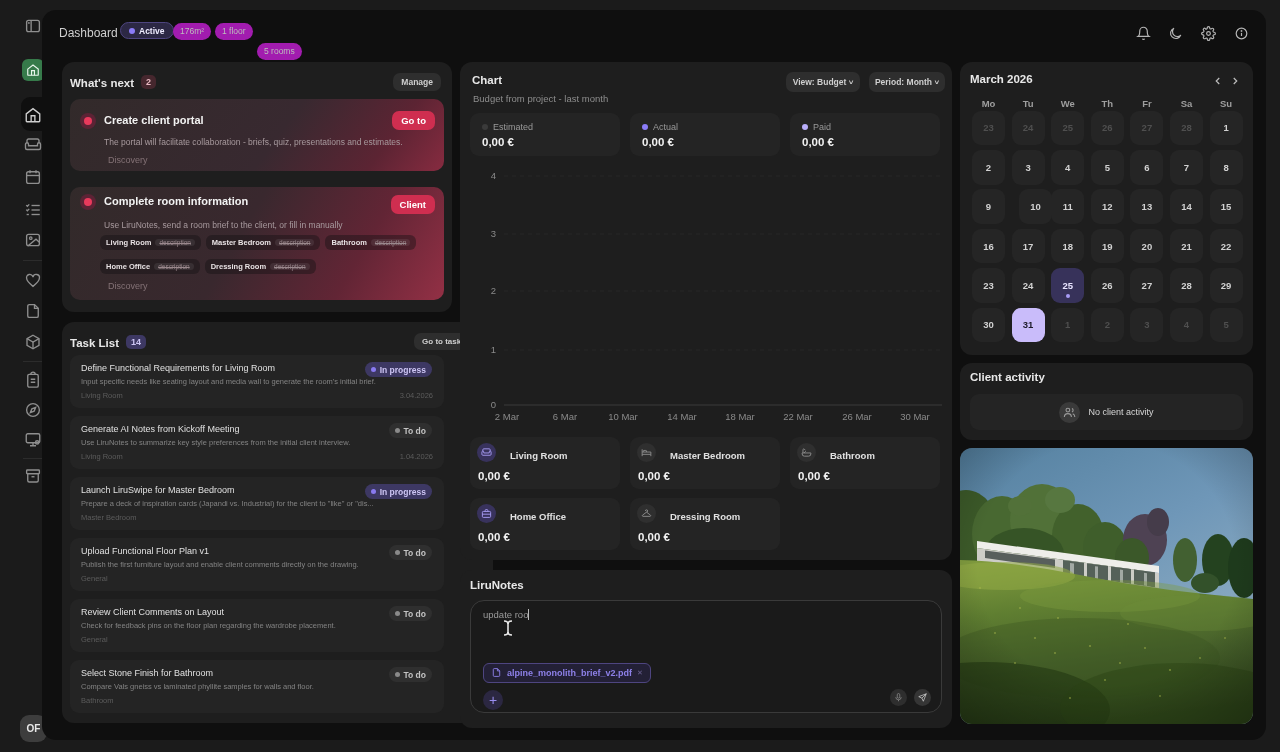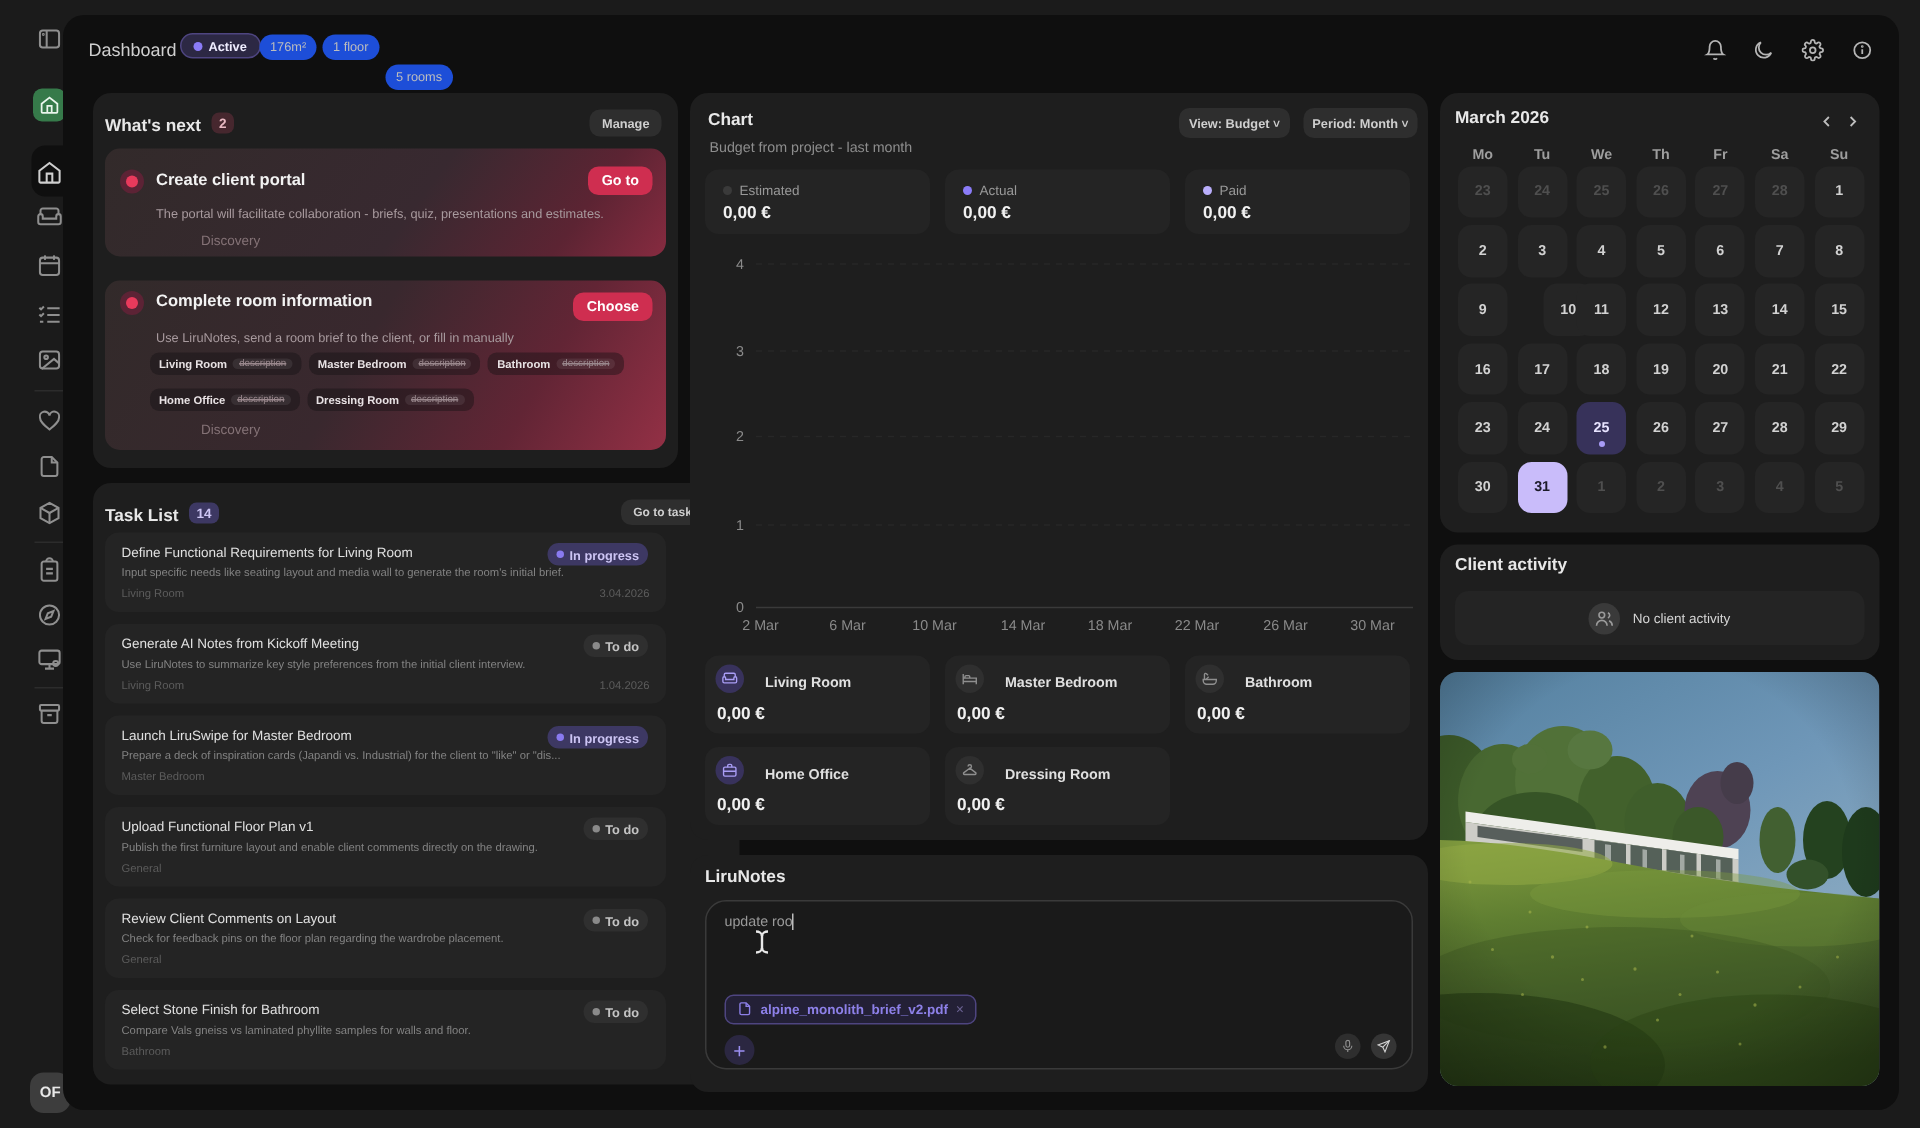--- a/index.html
+++ b/index.html
@@ -6,21 +6,21 @@
 html,body { width:1280px; height:752px; overflow:hidden; background:#1b1b1b; font-family:"Liberation Sans", sans-serif; }
 .window { position:absolute; left:42px; top:10px; width:1224px; height:730px; background:#0f0f0f; border-radius:14px; }
 .sidebar { position:absolute; left:0; top:0; width:42px; height:752px;margin-left:13px; }
 .sicon { position:absolute; left:11px; width:18px; height:18px; color:#8f8f8f; }
 .sicon svg { width:18px; height:18px; display:block; }
 .sep { position:absolute; left:10px; width:20px; height:1px; background:#2c2c2c; }
 
 
 .hdr { position:absolute; left:42px; top:10px; width:1224px; height:44px; }
 .hdr-title { position:absolute; left:17px; top:16px; font-size:12px; color:#cfcfcf; }
-.pill { position:absolute; height:17px; border-radius:9px; font-size:8.5px; display:flex; align-items:center; padding:0 7px; color:#bdbdbd; background:#1d4ed8; top:12px; }
+.pill { position:absolute; height:17px; border-radius:9px; font-size:8.5px; display:flex; align-items:center; padding:0 7px; color:#bdbdbd; background:#a21caf; top:12px; }
 .pill.active { background:#2c2844; border:1px solid #4e4580; color:#efedff; font-weight:bold; gap:4px; padding:0 8px; }
 .pill.active .dot { width:6px; height:6px; border-radius:50%; background:#8b7cf8; flex:none; }
 .progress { position:absolute; left:786px; top:10px; display:flex; align-items:center; gap:0; }
 .progress .lbl { font-size:9px; color:#7e7e7e; margin-right:5px; }
 .pdot { width:20px; height:20px; border-radius:50%; background:#4b4b4b; position:relative; }
 .pdot:after { content:""; position:absolute; left:6.5px; top:6.5px; width:7px; height:7px; border-radius:50%; background:#b5b5b5; }
 .pline { width:12.6px; height:2px; background:#3e3e3e; }
 .hicon { position:absolute; top:16px; width:15px; height:15px; color:#b5b5b5; }
 .hicon svg { width:15px; height:15px; display:block; }
 
@@ -32,21 +32,21 @@
 
 
 .wn-card { position:absolute; left:8px; width:374px; border-radius:10px; overflow:hidden; }
 .wn1 { background:linear-gradient(126deg, #322a2a 0%, #382930 55%, #5c2433 82%, #872b40 100%); }
 .wn2 { background:linear-gradient(120deg, #322a2a 0%, #39282e 45%, #622535 75%, #933045 100%); }
 .reddot { position:absolute; left:10px; top:14px; width:16px; height:16px; border-radius:50%; background:#5c2335; }
 .reddot:after { content:""; position:absolute; left:4px; top:4px; width:8px; height:8px; border-radius:50%; background:#e93a5c; }
 .wn-title { position:absolute; left:34px; top:15px; font-size:11px; font-weight:bold; color:#f2f2f2; }
 .btn-red { position:absolute; right:9px; top:12px; background:#cf2e50; color:#fff; font-size:9.5px; font-weight:bold; border-radius:7px; padding:4px 9px; }
 .wn-desc { position:absolute; left:34px; font-size:8.5px; color:#a89a9e; white-space:nowrap; }
-.wn-foot { position:absolute; left:48px; font-size:9px; color:#847276;padding-left:16px; }
+.wn-foot { position:absolute; left:22px; font-size:9px; color:#847276;padding-left:16px; }
 .rchip { display:inline-flex; align-items:center; background:rgba(20,16,18,.42); border-radius:6px; padding:0 6px; margin:0; font-size:7.5px; height:15px; }
 .rchip b { color:#e8e2e4; font-weight:bold; }
 .rchip span { color:#9a888d; margin-left:4px; background:rgba(255,255,255,.08); border-radius:4px; padding:0 4px; font-size:6.5px; text-decoration:line-through; }
 
 
 .task { position:absolute; left:8px; width:374px; height:53px; background:#242424; border-radius:9px; }
 .task .tt { position:absolute; left:11px; top:8px; font-size:9px; color:#e0e0e0; }
 .task .td { position:absolute; left:11px; top:22px; font-size:7.5px; color:#838383; white-space:nowrap; overflow:hidden; max-width:352px;}
 .task .tf { position:absolute; left:11px; top:36px; font-size:7.5px; color:#5c5c5c; }
 .task .tdate { position:absolute; right:11px; top:36px; font-size:7.5px; color:#5c5c5c; }
@@ -225,21 +225,21 @@
   <div class="wn-card wn1" style="top:37px; height:72px;">
     <div class="reddot"></div>
     <div class="wn-title">Create client portal</div>
     <div class="btn-red">Go to</div>
     <div class="wn-desc" style="top:38px;">The portal will facilitate collaboration - briefs, quiz, presentations and estimates.</div>
     <div class="wn-foot" style="top:56px;">Discovery</div>
   </div>
   <div class="wn-card wn2" style="top:125px; height:113px;">
     <div class="reddot" style="top:7px;"></div>
     <div class="wn-title" style="top:8px;">Complete room information</div>
-    <div class="btn-red" style="top:8px;">Choose</div>
+    <div class="btn-red" style="top:8px;">Client</div>
     <div class="wn-desc" style="top:33px;">Use LiruNotes, send a room brief to the client, or fill in manually</div>
     <div style="position:absolute; left:30px; top:48px; width:338px; display:flex; flex-wrap:wrap; column-gap:5px; row-gap:9px;">
       <span class="rchip">
           <b>Living Room</b>
           <span>description</span>
         </span>
         <span class="rchip">
           <b>Master Bedroom</b>
           <span>description</span>
         </span>
@@ -455,21 +455,21 @@
   <div class="cal-cell dim" style="left:210.0px; top:48.6px;">28</div>
   <div class="cal-cell " style="left:249.6px; top:48.6px;">1</div>
   <div class="cal-cell " style="left:12.0px; top:88.0px;">2</div>
   <div class="cal-cell " style="left:51.6px; top:88.0px;">3</div>
   <div class="cal-cell " style="left:91.2px; top:88.0px;">4</div>
   <div class="cal-cell " style="left:130.8px; top:88.0px;">5</div>
   <div class="cal-cell " style="left:170.4px; top:88.0px;">6</div>
   <div class="cal-cell " style="left:210.0px; top:88.0px;">7</div>
   <div class="cal-cell " style="left:249.6px; top:88.0px;">8</div>
   <div class="cal-cell " style="left:12.0px; top:127.4px;">9</div>
-  <div class="cal-cell " style="left:69px; top:127.4px;text-align:right;">10</div>
+  <div class="cal-cell " style="left:59px; top:127.4px;text-align:right;">10</div>
   <div class="cal-cell " style="left:91.2px; top:127.4px;">11</div>
   <div class="cal-cell " style="left:130.8px; top:127.4px;">12</div>
   <div class="cal-cell " style="left:170.4px; top:127.4px;">13</div>
   <div class="cal-cell " style="left:210.0px; top:127.4px;">14</div>
   <div class="cal-cell " style="left:249.6px; top:127.4px;">15</div>
   <div class="cal-cell " style="left:12.0px; top:166.8px;">16</div>
   <div class="cal-cell " style="left:51.6px; top:166.8px;">17</div>
   <div class="cal-cell " style="left:91.2px; top:166.8px;">18</div>
   <div class="cal-cell " style="left:130.8px; top:166.8px;">19</div>
   <div class="cal-cell " style="left:170.4px; top:166.8px;">20</div>

